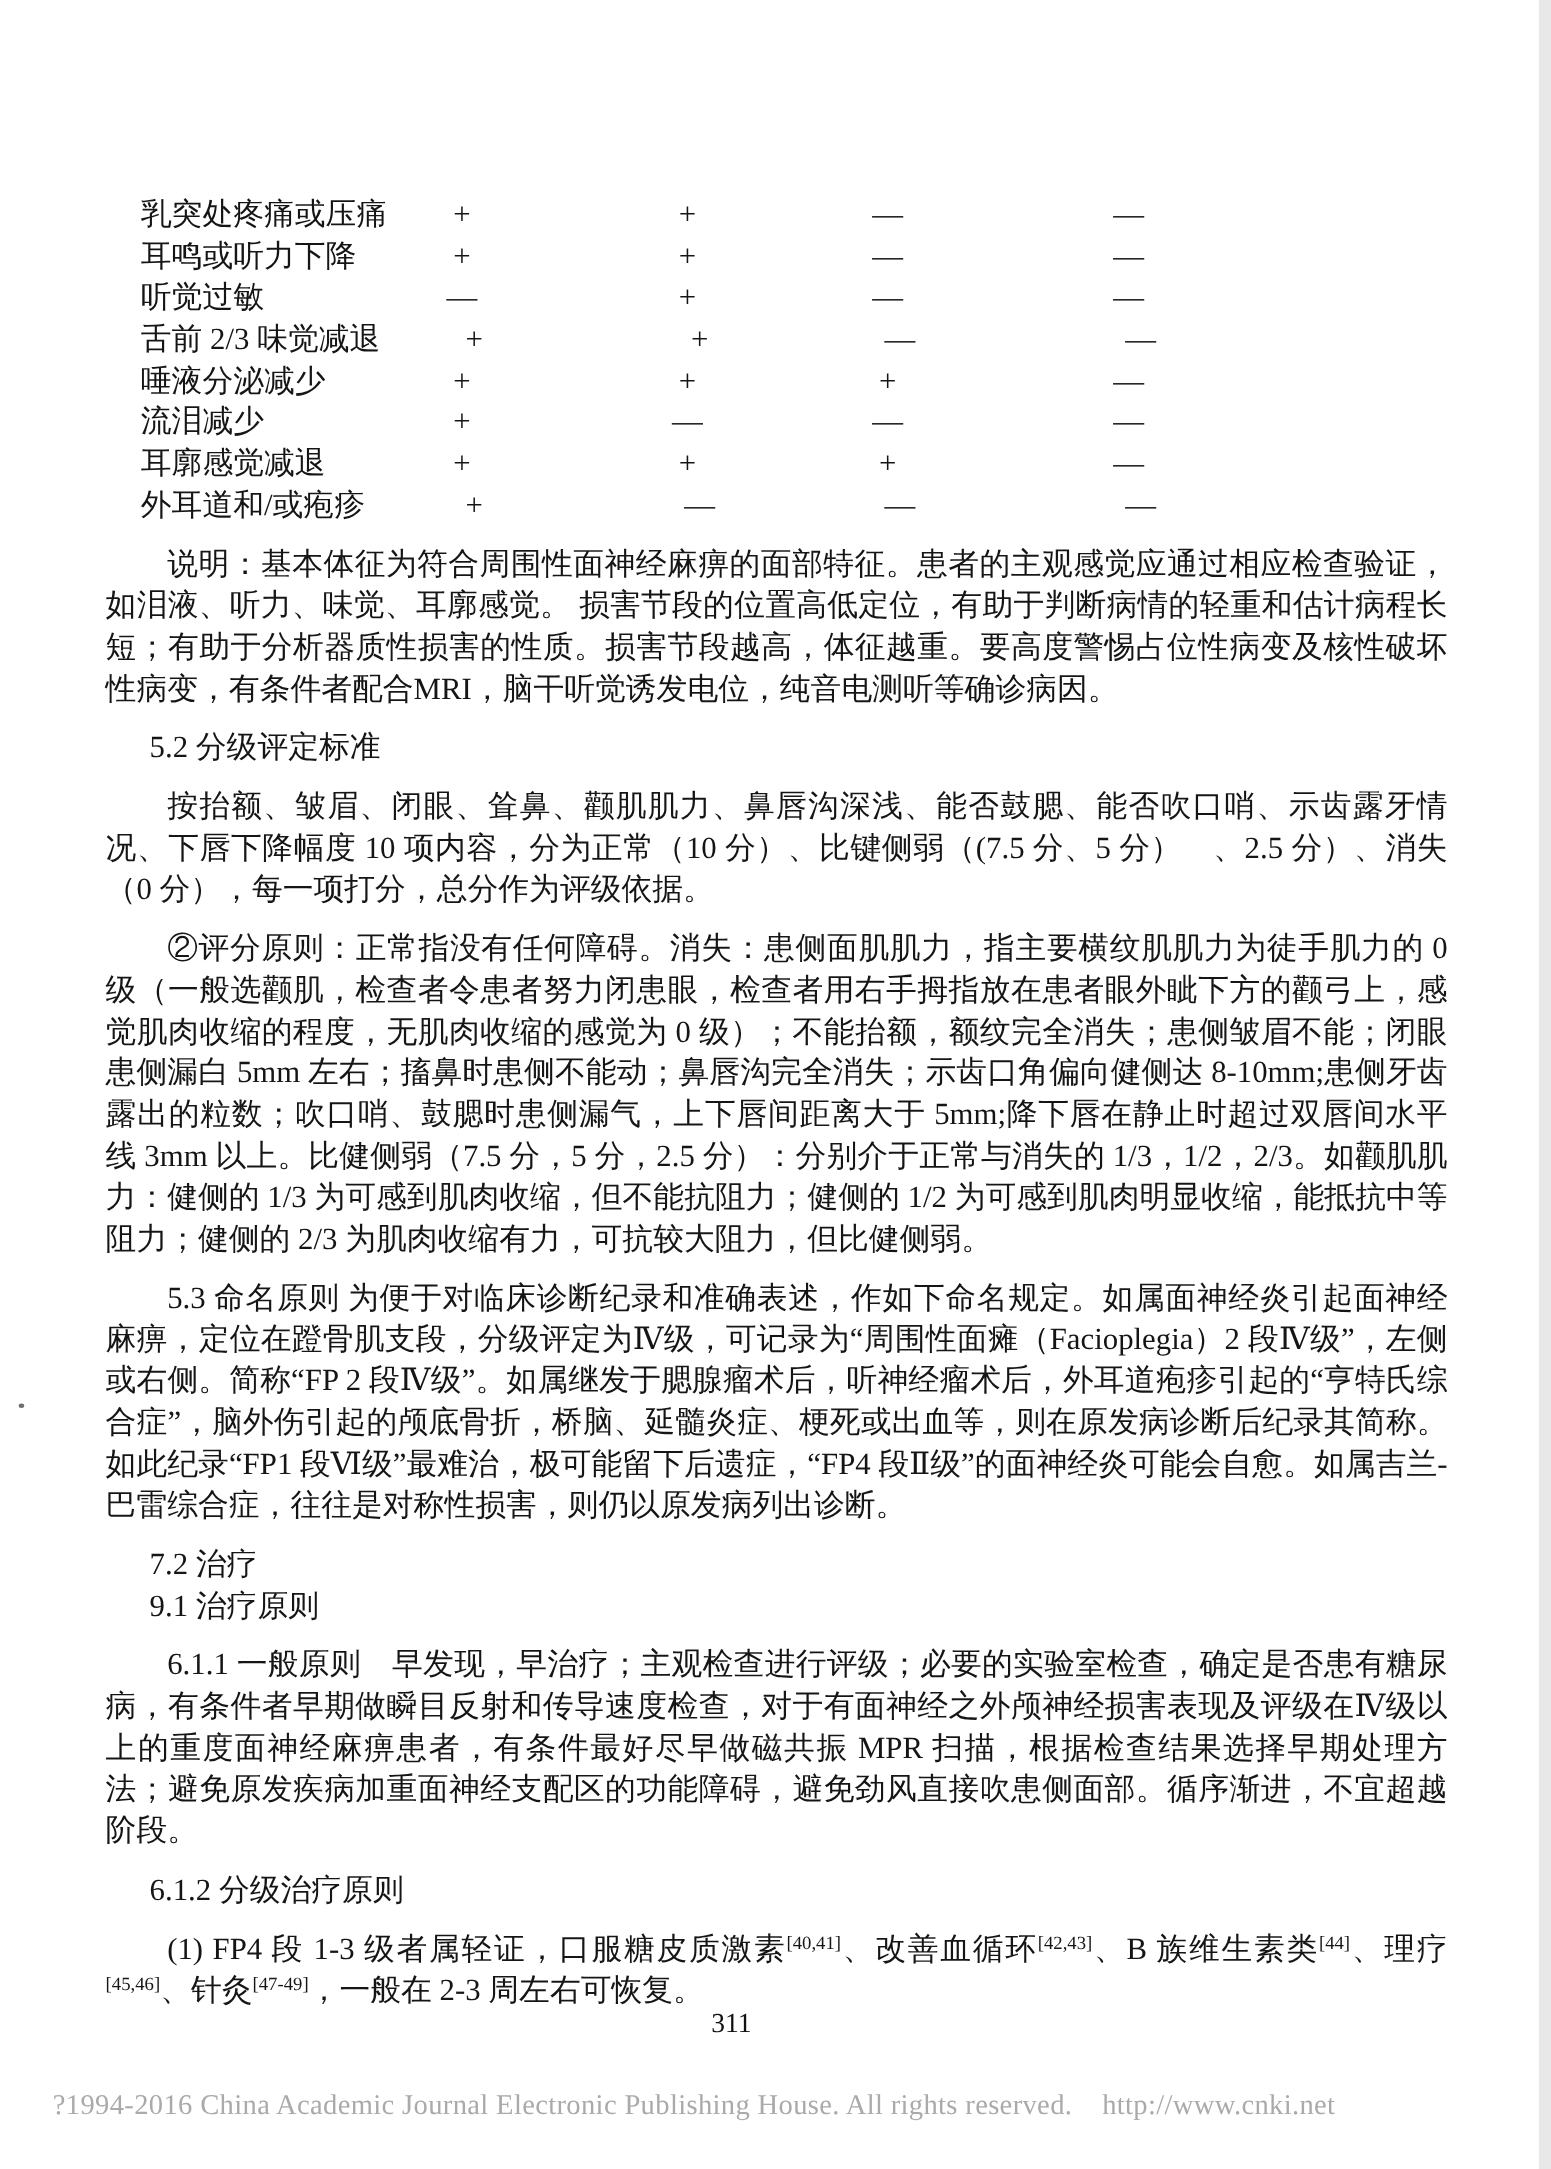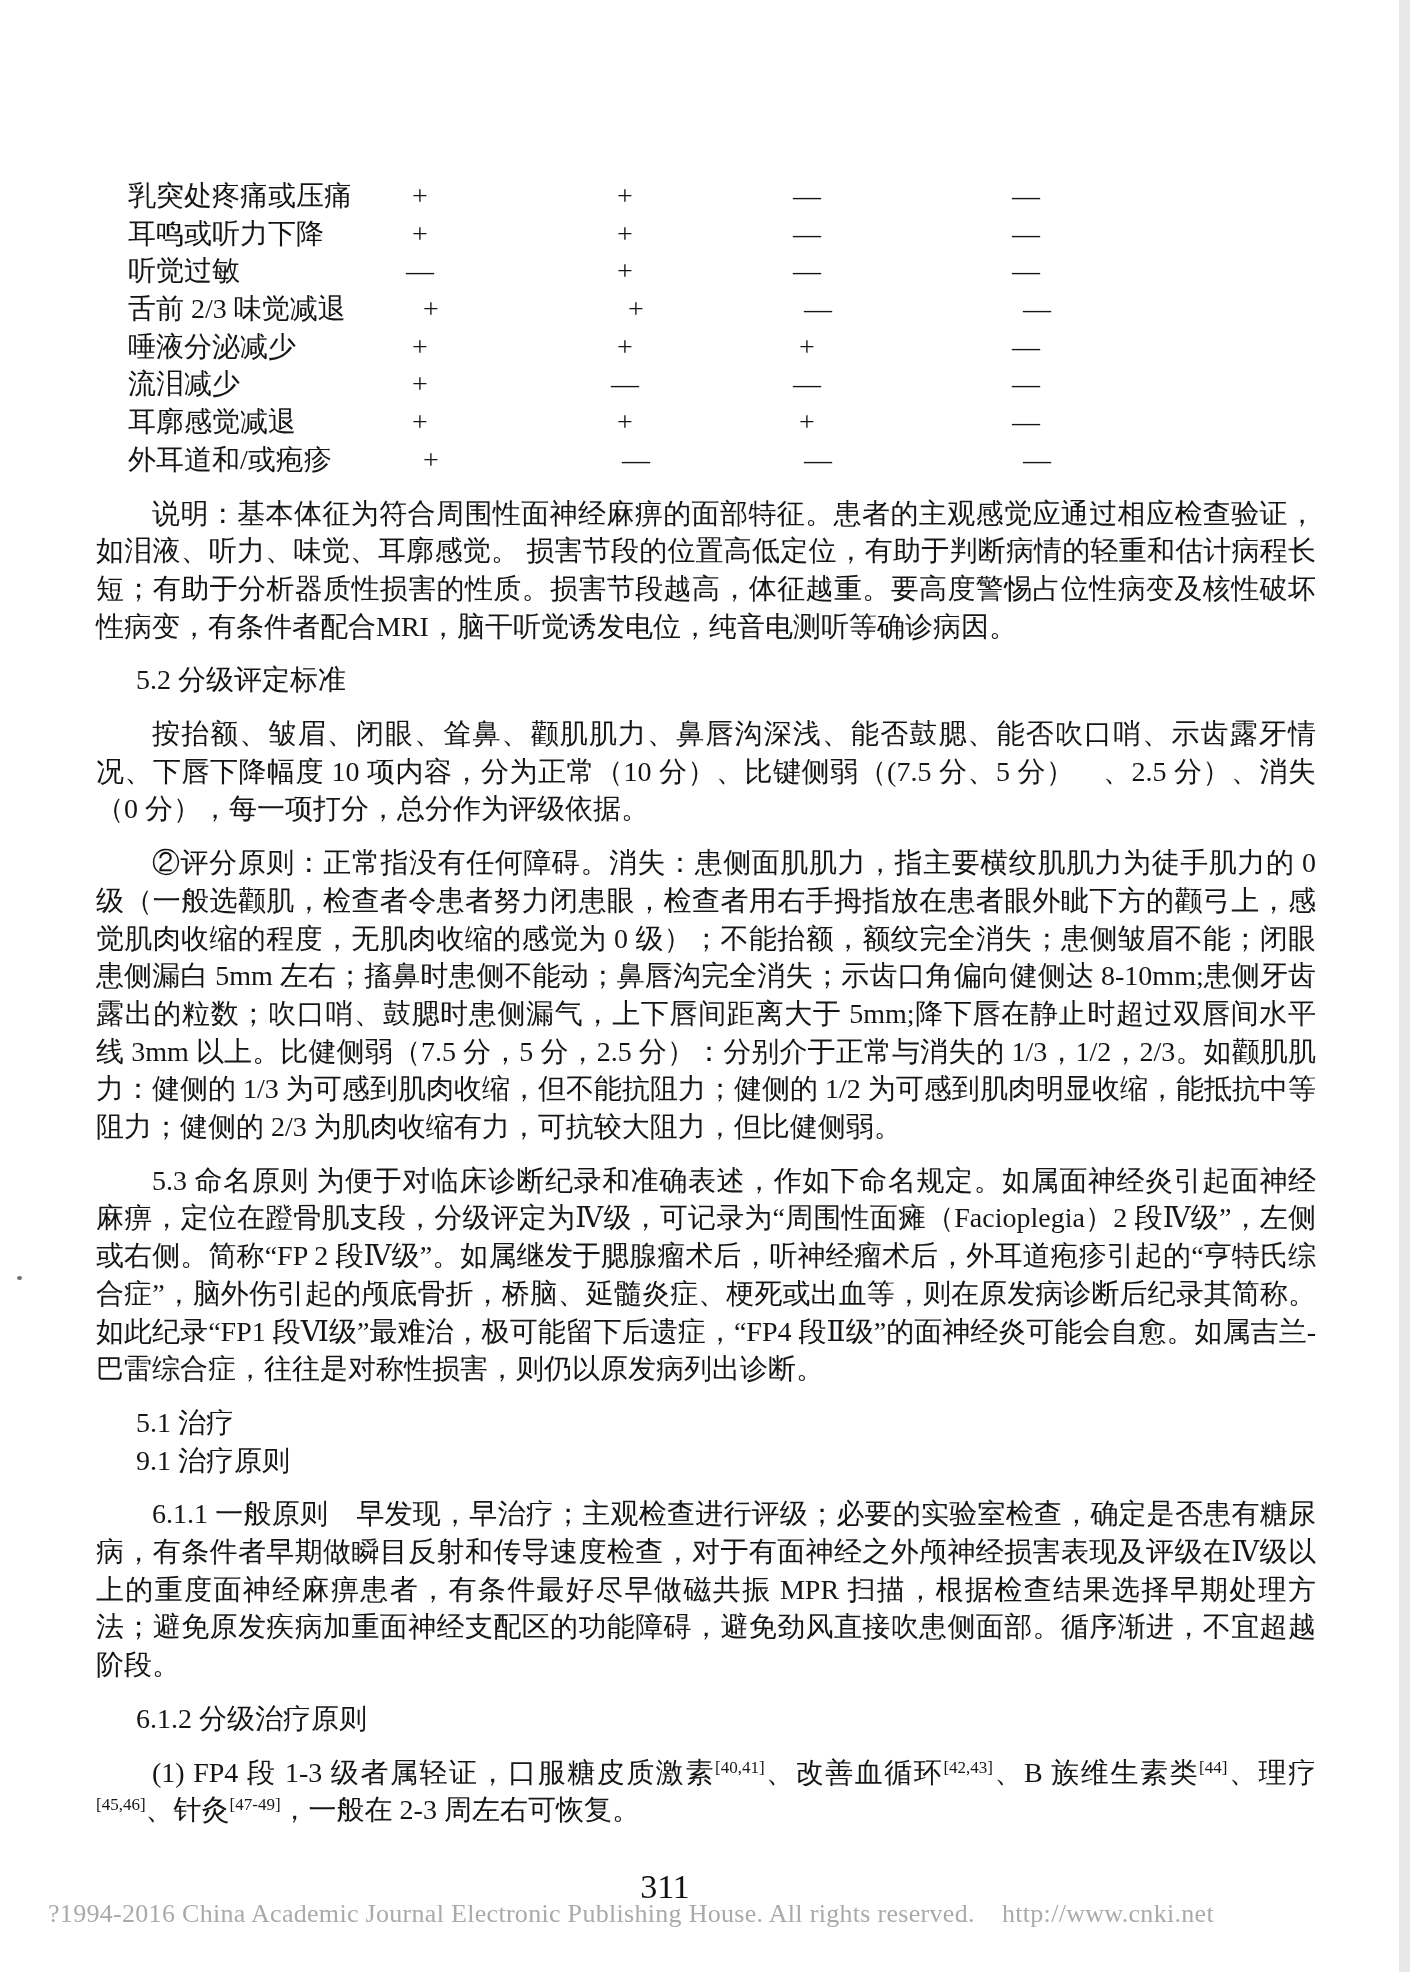--- a/index.html
+++ b/index.html
@@ -38,25 +38,25 @@
   .heading { margin: 0; text-indent: 2em; }
   sup.fnref {
     font-size: 17px;
     line-height: 0;
     vertical-align: 9px;
     letter-spacing: 0;
   }
   
   .page-number {
     position: absolute;
-    top: 1868px;
+    top: 1826px;
     left: 560px;
     width: 210px;
     text-align: center;
-    font-size: 34px;
+    font-size: 25px;
     color: #111;
   }
   .footer {
     position: absolute;
     top: 1899px;
     left: 48px;
     font-size: 26px;
     color: #aaaaaa;
     white-space: pre;
     letter-spacing: 0.3px;
@@ -134,21 +134,21 @@
           <span class="t-mark c2">—</span>
           <span class="t-mark c3">—</span>
         </div>
       </div>
     <div>
         <div class="para">说明：基本体征为符合周围性面神经麻痹的面部特征。患者的主观感觉应通过相应检查验证，如泪液、听力、味觉、耳廓感觉。 损害节段的位置高低定位，有助于判断病情的轻重和估计病程长短；有助于分析器质性损害的性质。损害节段越高，体征越重。要高度警惕占位性病变及核性破坏性病变，有条件者配合MRI，脑干听觉诱发电位，纯音电测听等确诊病因。</div>
         <div class="heading">5.2 分级评定标准</div>
         <div class="para">按抬额、皱眉、闭眼、耸鼻、颧肌肌力、鼻唇沟深浅、能否鼓腮、能否吹口哨、示齿露牙情况、下唇下降幅度 10 项内容，分为正常（10 分）、比键侧弱（(7.5 分、5 分）　、2.5 分）、消失（0 分），每一项打分，总分作为评级依据。</div>
         <div class="para">②评分原则：正常指没有任何障碍。消失：患侧面肌肌力，指主要横纹肌肌力为徒手肌力的 0 级（一般选颧肌，检查者令患者努力闭患眼，检查者用右手拇指放在患者眼外眦下方的颧弓上，感觉肌肉收缩的程度，无肌肉收缩的感觉为 0 级）；不能抬额，额纹完全消失；患侧皱眉不能；闭眼患侧漏白 5mm 左右；搐鼻时患侧不能动；鼻唇沟完全消失；示齿口角偏向健侧达 8-10mm;患侧牙齿露出的粒数；吹口哨、鼓腮时患侧漏气，上下唇间距离大于 5mm;降下唇在静止时超过双唇间水平线 3mm 以上。比健侧弱（7.5 分，5 分，2.5 分）：分别介于正常与消失的 1/3，1/2，2/3。如颧肌肌力：健侧的 1/3 为可感到肌肉收缩，但不能抗阻力；健侧的 1/2 为可感到肌肉明显收缩，能抵抗中等阻力；健侧的 2/3 为肌肉收缩有力，可抗较大阻力，但比健侧弱。</div>
         <div class="para">5.3 命名原则 为便于对临床诊断纪录和准确表述，作如下命名规定。如属面神经炎引起面神经麻痹，定位在蹬骨肌支段，分级评定为Ⅳ级，可记录为“周围性面瘫（Facioplegia）2 段Ⅳ级”，左侧或右侧。简称“FP 2 段Ⅳ级”。如属继发于腮腺瘤术后，听神经瘤术后，外耳道疱疹引起的“亨特氏综合症”，脑外伤引起的颅底骨折，桥脑、延髓炎症、梗死或出血等，则在原发病诊断后纪录其简称。如此纪录“FP1 段Ⅵ级”最难治，极可能留下后遗症，“FP4 段Ⅱ级”的面神经炎可能会自愈。如属吉兰-巴雷综合症，往往是对称性损害，则仍以原发病列出诊断。</div>
-        <div class="heading">5.1 治疗</div>
+        <div class="heading">7.2 治疗</div>
         <div class="heading">9.1 治疗原则</div>
         <div class="para">6.1.1 一般原则　早发现，早治疗；主观检查进行评级；必要的实验室检查，确定是否患有糖尿病，有条件者早期做瞬目反射和传导速度检查，对于有面神经之外颅神经损害表现及评级在Ⅳ级以上的重度面神经麻痹患者，有条件最好尽早做磁共振 MPR 扫描，根据检查结果选择早期处理方法；避免原发疾病加重面神经支配区的功能障碍，避免劲风直接吹患侧面部。循序渐进，不宜超越阶段。</div>
         <div class="heading">6.1.2 分级治疗原则</div>
         <div class="para"><span>(1) FP4 段 1-3 级者属轻证，口服糖皮质激素</span><sup class="fnref">[40,41]</sup><span>、改善血循环</span><sup class="fnref">[42,43]</sup><span>、B 族维生素类</span><sup class="fnref">[44]</sup><span>、理疗</span><sup class="fnref">[45,46]</sup><span>、针灸</span><sup class="fnref">[47-49]</sup><span>，一般在 2-3 周左右可恢复。</span></div>
       </div>
   </div>
   <span class="margin-dot"></span>
   <div class="page-number">311</div>
   <div class="footer">?1994-2016 China Academic Journal Electronic Publishing House. All rights reserved.    http://www.cnki.net</div>
 </div>

